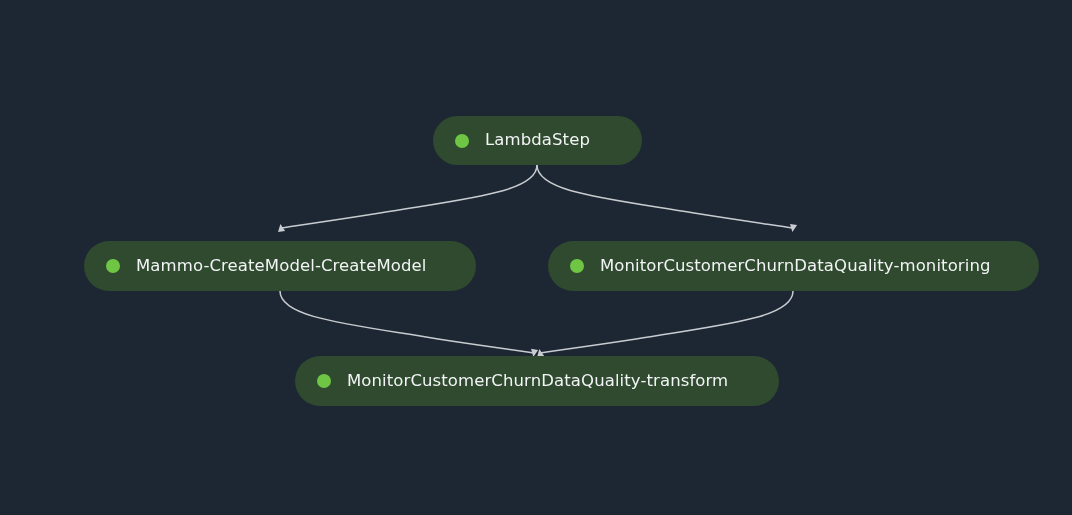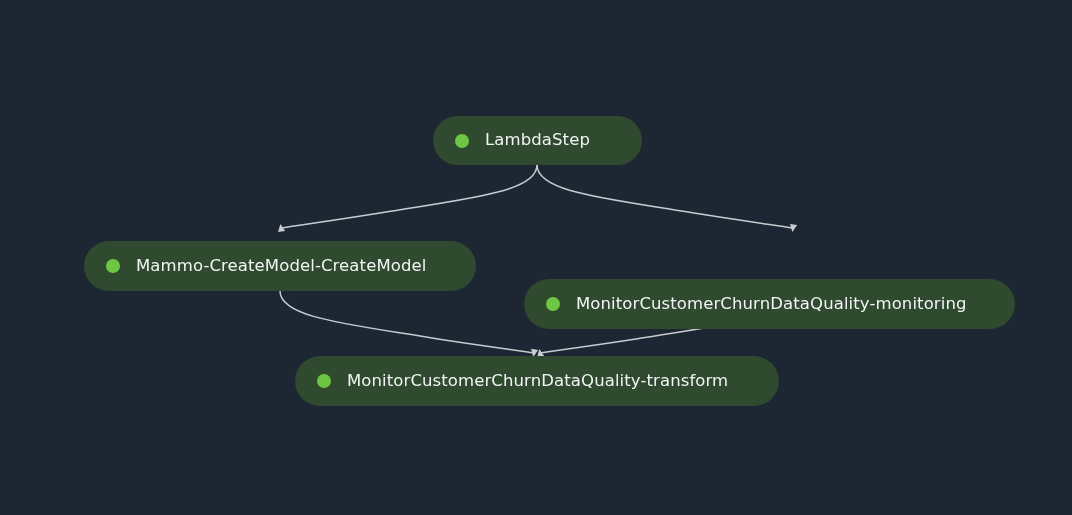--- a/index.html
+++ b/index.html
@@ -46,21 +46,21 @@
     margin-right: 16px;
   }
   .node-label {
     color: #f2f4f6;
     font-size: 16.5px;
     letter-spacing: 0.1px;
     line-height: 1;
   }
   #node-lambdastep   { left: 433px; top: 116px; width: 209px; height: 49px; }
   #node-mammo        { left: 84px;  top: 241px; width: 392px; height: 50px; }
-  #node-monitoring   { left: 524px; top: 241px; width: 491px; height: 50px; margin-top: 38px; }
+  #node-monitoring   { left: 548px; top: 241px; width: 491px; height: 50px; }
   #node-transform    { left: 295px; top: 356px; width: 484px; height: 50px; }
 </style>
 </head>
 <body>
 
 <div id="graph-canvas">
 
   <svg id="edge-layer" viewBox="0 0 1072 515" width="1072" height="515">
     <defs>
       <marker id="arrowhead" markerWidth="9" markerHeight="9" refX="4.2" refY="4.2" orient="auto" markerUnits="userSpaceOnUse">

